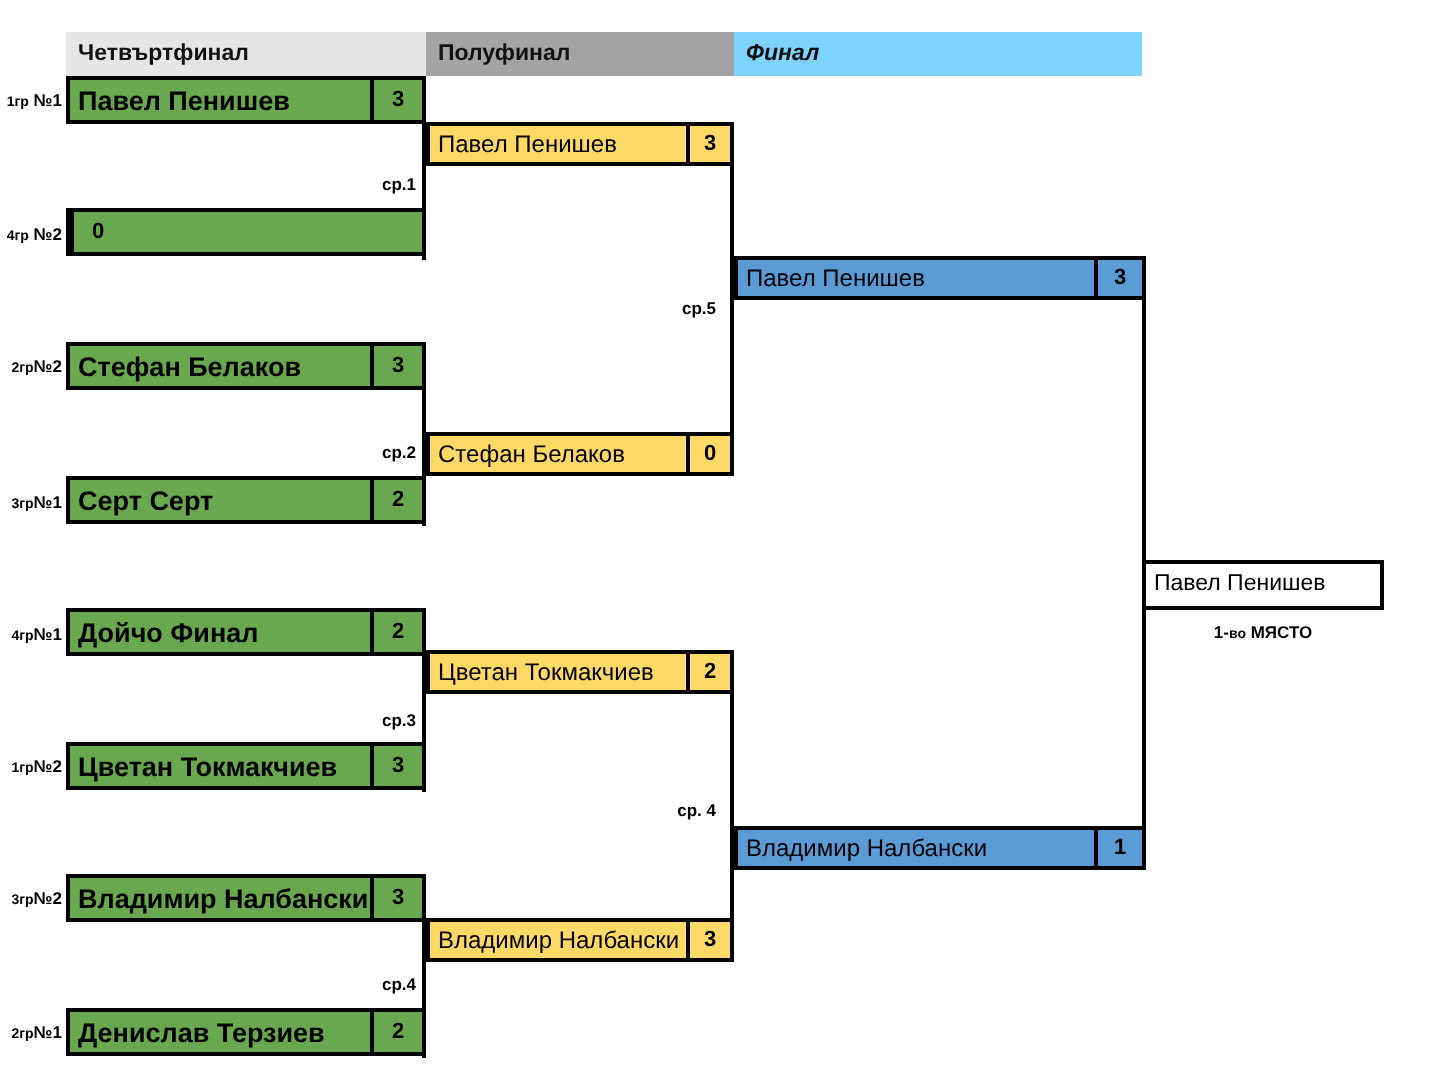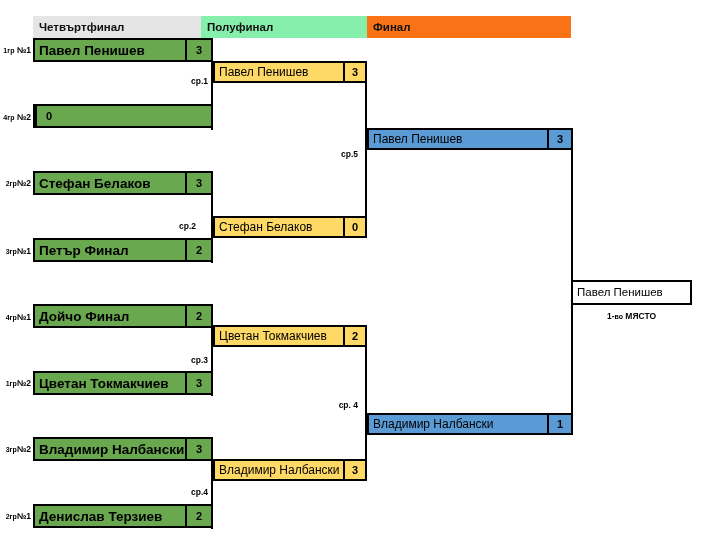--- a/index.html
+++ b/index.html
@@ -22,22 +22,22 @@
     height: 22px;
     line-height: 22px;
     font-size: 11.5px;
     font-weight: bold;
     color: #111111;
     padding-left: 6px;
     box-sizing: border-box;
     white-space: nowrap;
   }
   .hdr-qf { left: 33px; top: 16px; width: 180px; background: #e5e5e5; }
-  .hdr-sf { left: 201px; top: 16px; width: 180px; background: #86efac; }
-  .hdr-f  { left: 367px; top: 16px; width: 204px; background: #f97316; }
+  .hdr-sf { left: 213px; top: 16px; width: 180px; background: #a3a3a3; }
+  .hdr-f  { left: 367px; top: 16px; width: 204px; background: #7dd3fc; font-style: italic; }
 
   .match {
     position: absolute;
     box-sizing: border-box;
     border: 2px solid #000000;
     display: flex;
     align-items: center;
     overflow: hidden;
   }
   .match .pname {
@@ -178,21 +178,21 @@
     <span class="pscore">3</span>
   </div>
   <div class="match qf" style="top:104px">
     <span class="pscore">0</span>
   </div>
   <div class="match qf" style="top:171px">
     <span class="pname">Стефан Белаков</span>
     <span class="pscore">3</span>
   </div>
   <div class="match qf" style="top:238px">
-    <span class="pname">Петър Финал</span>
+    <span class="pname">Серт Серт</span>
     <span class="pscore">2</span>
   </div>
   <div class="match qf" style="top:304px">
     <span class="pname">Дойчо Финал</span>
     <span class="pscore">2</span>
   </div>
   <div class="match qf" style="top:371px">
     <span class="pname">Цветан Токмакчиев</span>
     <span class="pscore">3</span>
   </div>
@@ -245,22 +245,22 @@
 
   <div class="line vline" style="left:365px; top:82px;  height:156px;"></div>
   <div class="line hline" style="left:365px; top:138px; width:4px;"></div>
 
   <div class="line vline" style="left:365px; top:346px; height:134px;"></div>
   <div class="line hline" style="left:365px; top:423px; width:4px;"></div>
 
   <div class="line vline" style="left:571px; top:149px; height:286px;"></div>
   <div class="line hline" style="left:571px; top:291px; width:4px;"></div>
 
-  <div class="mlabel" style="left:150px; top:76px;  width:58px;text-align:right;">ср.1</div>
-  <div class="mlabel" style="left:138px; top:221px; width:58px;">ср.2</div>
+  <div class="mlabel" style="left:150px; top:87px;  width:58px;text-align:right;">ср.1</div>
+  <div class="mlabel" style="left:150px; top:221px; width:58px;">ср.2</div>
   <div class="mlabel" style="left:150px; top:355px; width:58px;">ср.3</div>
   <div class="mlabel" style="left:150px; top:487px; width:58px;">ср.4</div>
   <div class="mlabel" style="left:300px; top:149px; width:58px;">ср.5</div>
   <div class="mlabel" style="left:300px; top:400px; width:58px;">ср. 4</div>
 
   <div class="winner">Павел Пенишев</div>
   <div class="place"><span>1-</span><span class="sm">во</span><span> МЯСТО</span></div>
 
 </div>
 

